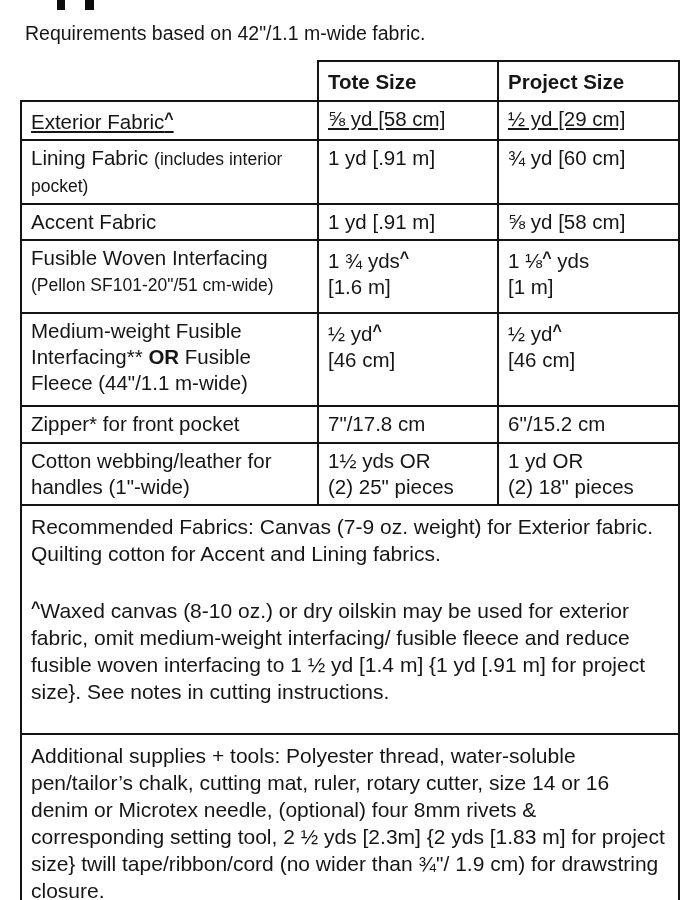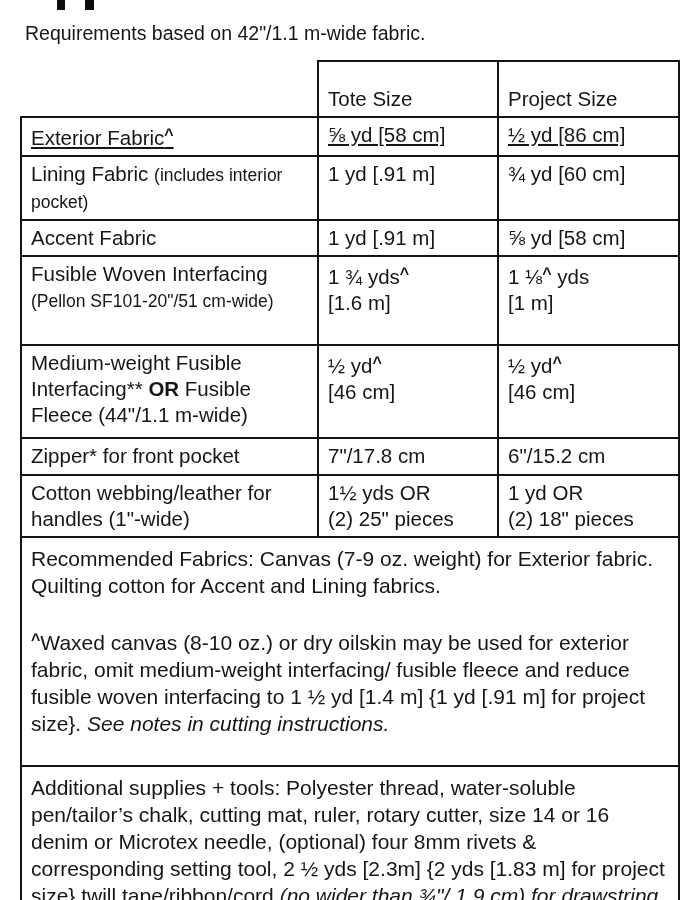--- a/index.html
+++ b/index.html
@@ -15,27 +15,27 @@
   table.req{
     border-collapse:collapse;table-layout:fixed;width:658px;margin:16px 0 0 20px;
   }
   col.c-label{width:297px;}
   col.c-tote{width:180px;}
   col.c-proj{width:181px;}
   td,th{
     border:2px solid #141414;vertical-align:top;text-align:left;
     padding:4px 8px 4px 9px;font-size:20.5px;line-height:26px;font-weight:normal;
   }
-  th{font-weight:normal;padding-top:24px;}
+  th{font-weight:bold;padding-top:7px;}
   td.blank{border-top:none;border-left:none;}
   tr.hdr{height:40px;}
   .small{font-size:17.5px;}
   .caret{font-weight:800;font-size:16px;vertical-align:5px;letter-spacing:0;}
   .b{font-weight:bold;}
-  .it{font-style:italic;}
+  .it{}
   td.note-cell{padding:7px 11px 9px 9px;font-size:21px;line-height:27px;}
   td.note-cell p{margin:0;}
   td.note-cell p.second{margin-top:27px;}
   .cl{white-space:nowrap;}
 </style>
 </head>
 <body>
 
 <div class="page">
 
@@ -56,36 +56,36 @@
     <tbody>
         <tr class="hdr">
       <td class="blank"></td>
       <th>Tote Size</th>
       <th>Project Size</th>
     </tr>
 
     <tr style="height:36px;text-decoration:underline;">
       <td><span>Exterior Fabric</span><span class="caret">^</span></td>
       <td>⅝ yd [58 cm]</td>
-      <td>½ yd [86 cm]</td>
+      <td>½ yd [29 cm]</td>
     </tr>
 
     <tr style="height:64px;">
       <td><span>Lining Fabric </span><span class="small">(includes interior pocket)</span></td>
       <td>1 yd [.91 m]</td>
       <td>¾ yd [60 cm]</td>
     </tr>
 
     <tr style="height:36px;margin-top:45px;">
       <td>Accent Fabric</td>
       <td>1 yd [.91 m]</td>
       <td>⅝ yd [58 cm]</td>
     </tr>
 
-    <tr style="height:89px;">
+    <tr style="height:73px;">
       <td><span>Fusible Woven Interfacing </span><span class="small">(Pellon SF101-20"/51 cm-wide)</span></td>
       <td>
         <div class="cl"><span>1 ¾ yds</span><span class="caret">^</span></div>
         <div class="cl">[1.6 m]</div>
       </td>
       <td>
         <div class="cl"><span>1 ⅛</span><span class="caret">^</span><span> yds</span></div>
         <div class="cl">[1 m]</div>
       </td>
     </tr>

